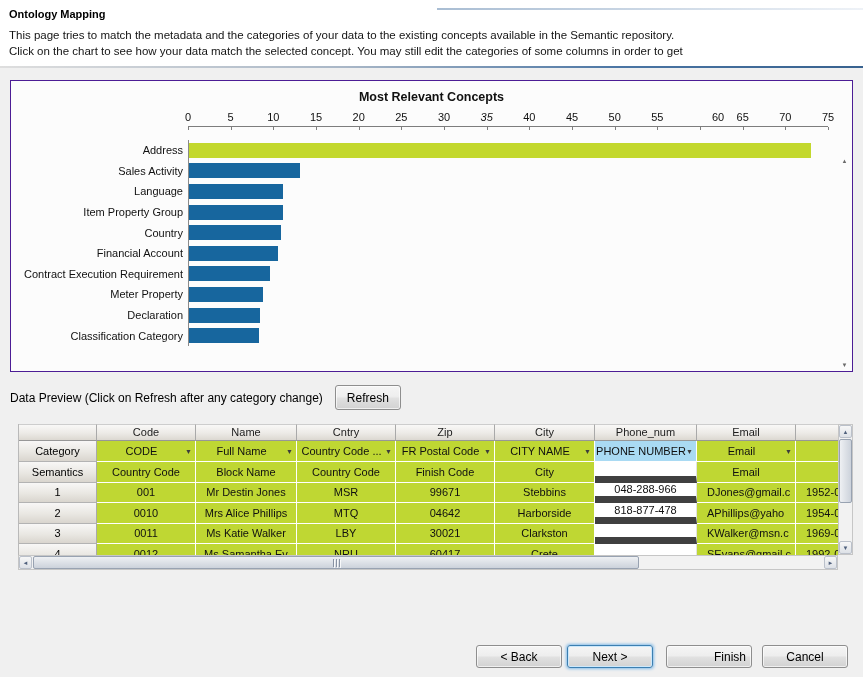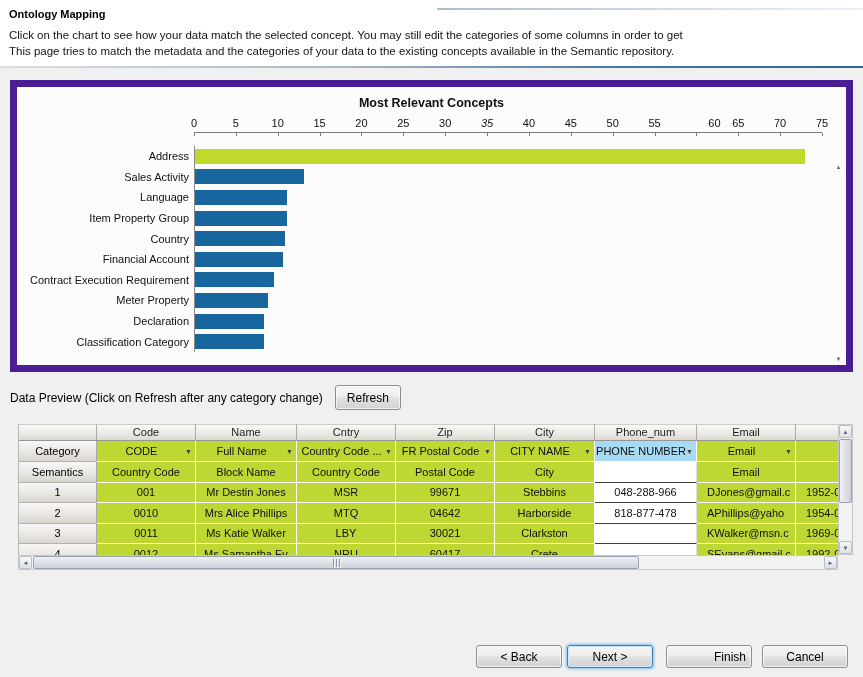--- a/index.html
+++ b/index.html
@@ -16,21 +16,21 @@
   .header { position: relative; height: 66px; background: #ffffff; padding: 8px 12px 0 9px; }
   .title { font-weight: bold; font-size: 11px; }
   .desc { margin-top: 7px; font-size: 11.5px; line-height: 1.42; color: #141414; }
   .header-accent { position: absolute; top: 8px; left: 437px; right: 0; height: 2px;
     background: linear-gradient(to right, #a9bdd3, #eef2f7); }
   .header-divider { height: 2px;
     background: linear-gradient(to right, #dedede, #a9b7c7 40%, #4a75a4 72%, #38628f); }
 
   
   .chart-panel { position: relative; margin: 12px 10px 0 10px; height: 292px;
-    background: #fcfcfc; border: 7px solid #4c1d95; }
+    background: #fcfcfc; border: 1px solid #4c1d95; }
   .chart-title { text-align: center; font-weight: bold; font-size: 12.5px; padding-top: 9px; color: #101010; }
   .chart-body { position: absolute; top: 30px; left: 7px; right: 24px; bottom: 8px; }
   .axis { position: relative; height: 15px; margin-left: 170px; font-size: 11px; color: #111; }
   .tick-label { position: absolute; top: 0; transform: translateX(-50%); }
   .axis-line { position: relative; margin-left: 170px; border-top: 1px solid #7d7d7d; height: 4px; }
   .tick-mark { position: absolute; top: 0; width: 1px; height: 3px; background: #7d7d7d; }
   .bars { margin-top: 10px; }
   .bar-row { display: flex; align-items: center; height: 20.6px; }
   .bar-label { width: 170px; padding-right: 5px; font-size: 11px; text-align: right;
     white-space: nowrap; overflow: hidden; color: #111; }
@@ -62,21 +62,21 @@
     grid-template-rows: 17px 21px 20.5px 20.5px 20.5px 20.5px 20.5px; }
   .th { background: linear-gradient(#f9f8f7, #eceae6 55%, #dcd8d1);
     border-right: 1px solid #a9a9a9; border-bottom: 1px solid #979797; border-top: 1px solid #cdcdcd;
     font-size: 11px; text-align: center; line-height: 15px; color: #1c1c1c; overflow: hidden; white-space: nowrap; }
   .rowlabel { background: linear-gradient(#f8f7f6, #e9e7e2 55%, #d9d5ce);
     border-right: 1px solid #a9a9a9; border-bottom: 1px solid #b3b3b3;
     font-size: 11px; text-align: center; display: flex; align-items: center; justify-content: center; }
   .cell { position: relative; font-size: 11px; display: flex; align-items: center; justify-content: center;
     background: #bfd733; border-right: 1px solid #ffffff; border-bottom: 1px solid #ffffff;
     overflow: hidden; white-space: nowrap; color: #101010; }
-  .cell.white { background: #ffffff; border-right: 1px solid #e2e2e2; border-bottom: 1px solid #404040; }
+  .cell.white { background: #ffffff; border-right: 1px solid #e2e2e2; border-bottom: 7px solid #404040; }
   .cell.left { justify-content: flex-start; padding-left: 10px; }
   .cell.cat { font-size: 11px; }
   .cell.phone-cat { background: #a9daf3; }
   .cat-text { padding-right: 9px; overflow: hidden; white-space: nowrap; }
   .dd { position: absolute; right: 3px; top: 50%; transform: translateY(-50%); font-size: 7px; color: #3c3c3c; }
 
   
   .vscroll { position: absolute; top: 0; left: 820px; width: 15px; height: 131px;
     background: #f2f2f2; border: 1px solid #c6c6c6; display: flex; flex-direction: column; }
   .hscroll { position: absolute; top: 131px; left: 0; width: 820px; height: 15px;
@@ -102,22 +102,22 @@
   .btn.next { border-color: #3c7fb1; box-shadow: 0 0 3px 1px #84bbe8, inset 0 0 0 1px #cce8fb; }
 </style>
 </head>
 <body>
 
 <div class="page">
 
   <div class="header">
     <div class="title">Ontology Mapping</div>
     <div class="desc">
+      <div>This page tries to match the metadata and the categories of your data to the existing concepts available in the Semantic repository.</div>
       <div>Click on the chart to see how your data match the selected concept. You may still edit the categories of some columns in order to get</div>
-      <div>This page tries to match the metadata and the categories of your data to the existing concepts available in the Semantic repository.</div>
     </div>
     <div class="header-accent"></div>
   </div>
   <div class="header-divider"></div>
 
   <div class="chart-panel">
     <div class="chart-title">Most Relevant Concepts</div>
     <div class="chart-body">
       <div class="axis" id="axis">
           <span class="tick-label" style="left: 0%;">0</span>
@@ -270,21 +270,21 @@
             <span class="cat-text">Email</span>
             <span class="dd">▼</span>
           </div>
           <div class="cell cat">
             <span class="cat-text"></span>
           </div>
           <div class="rowlabel">Semantics</div>
           <div class="cell">Country Code</div>
           <div class="cell">Block Name</div>
           <div class="cell">Country Code</div>
-          <div class="cell">Postal Code</div>
+          <div class="cell">Finish Code</div>
           <div class="cell">City</div>
           <div class="cell white"></div>
           <div class="cell">Email</div>
           <div class="cell"></div>
           <div class="rowlabel">1</div>
           <div class="cell">001</div>
           <div class="cell">Mr Destin Jones</div>
           <div class="cell">MSR</div>
           <div class="cell">99671</div>
           <div class="cell">Stebbins</div>

